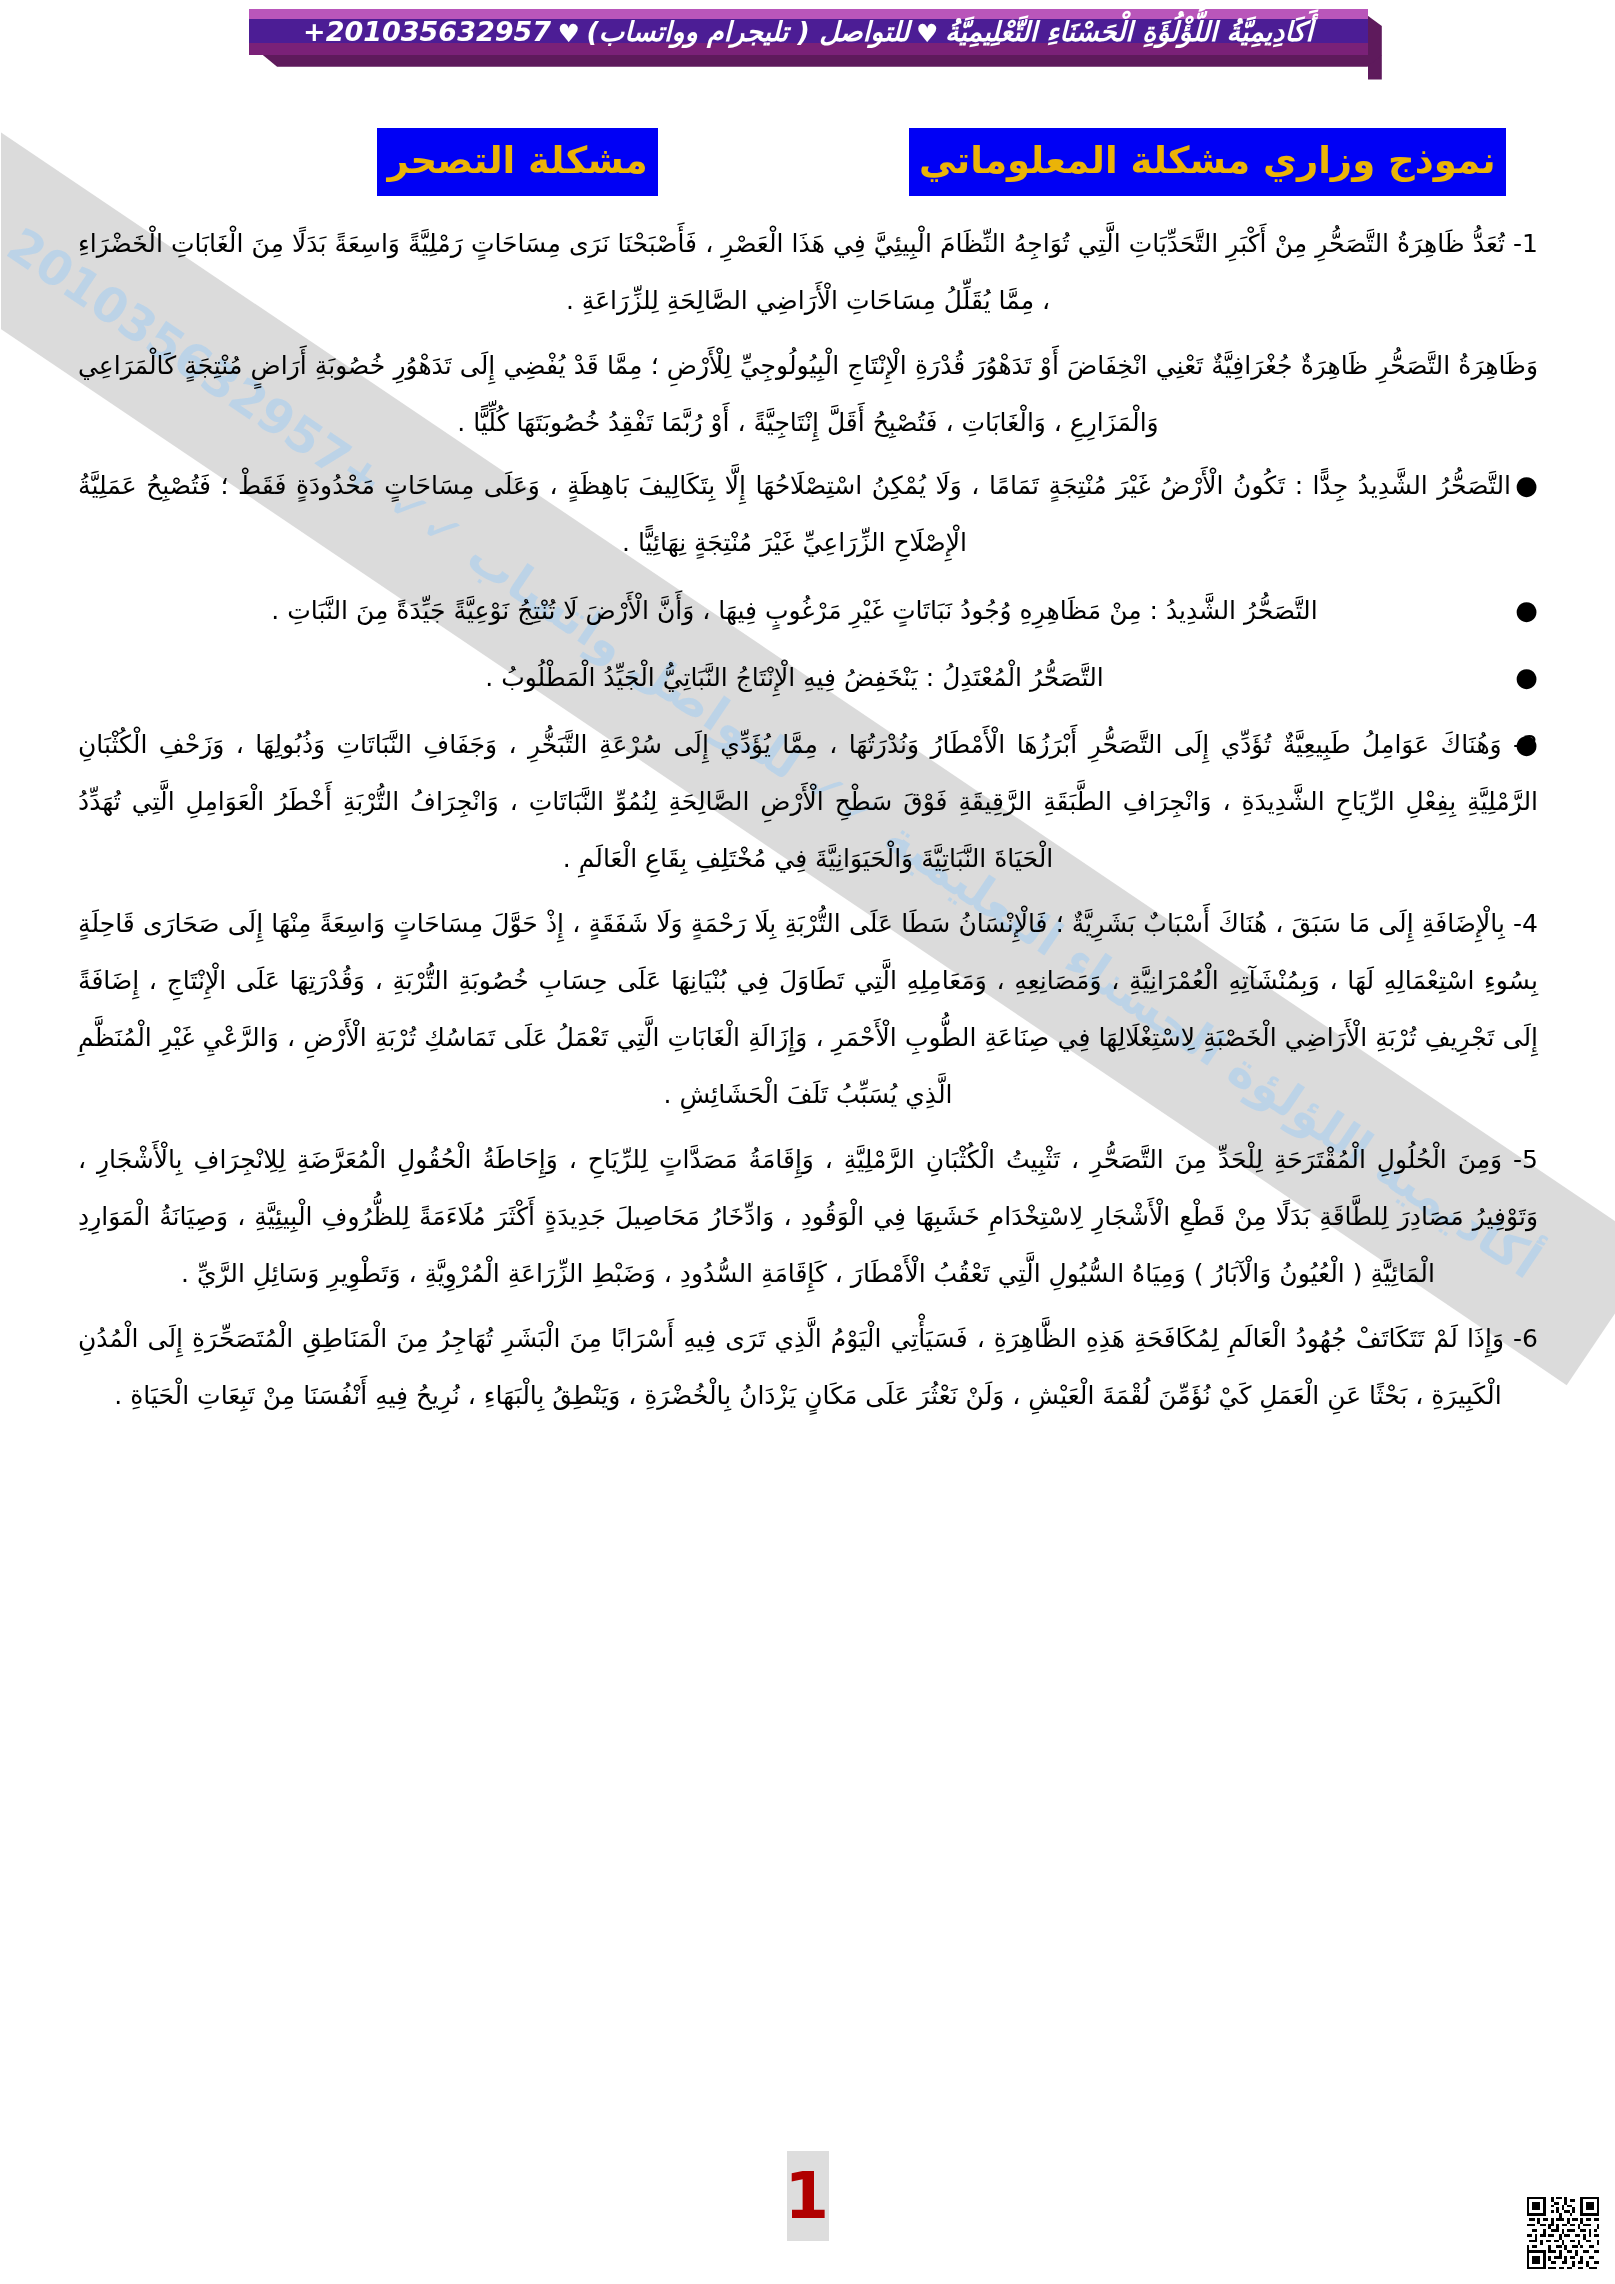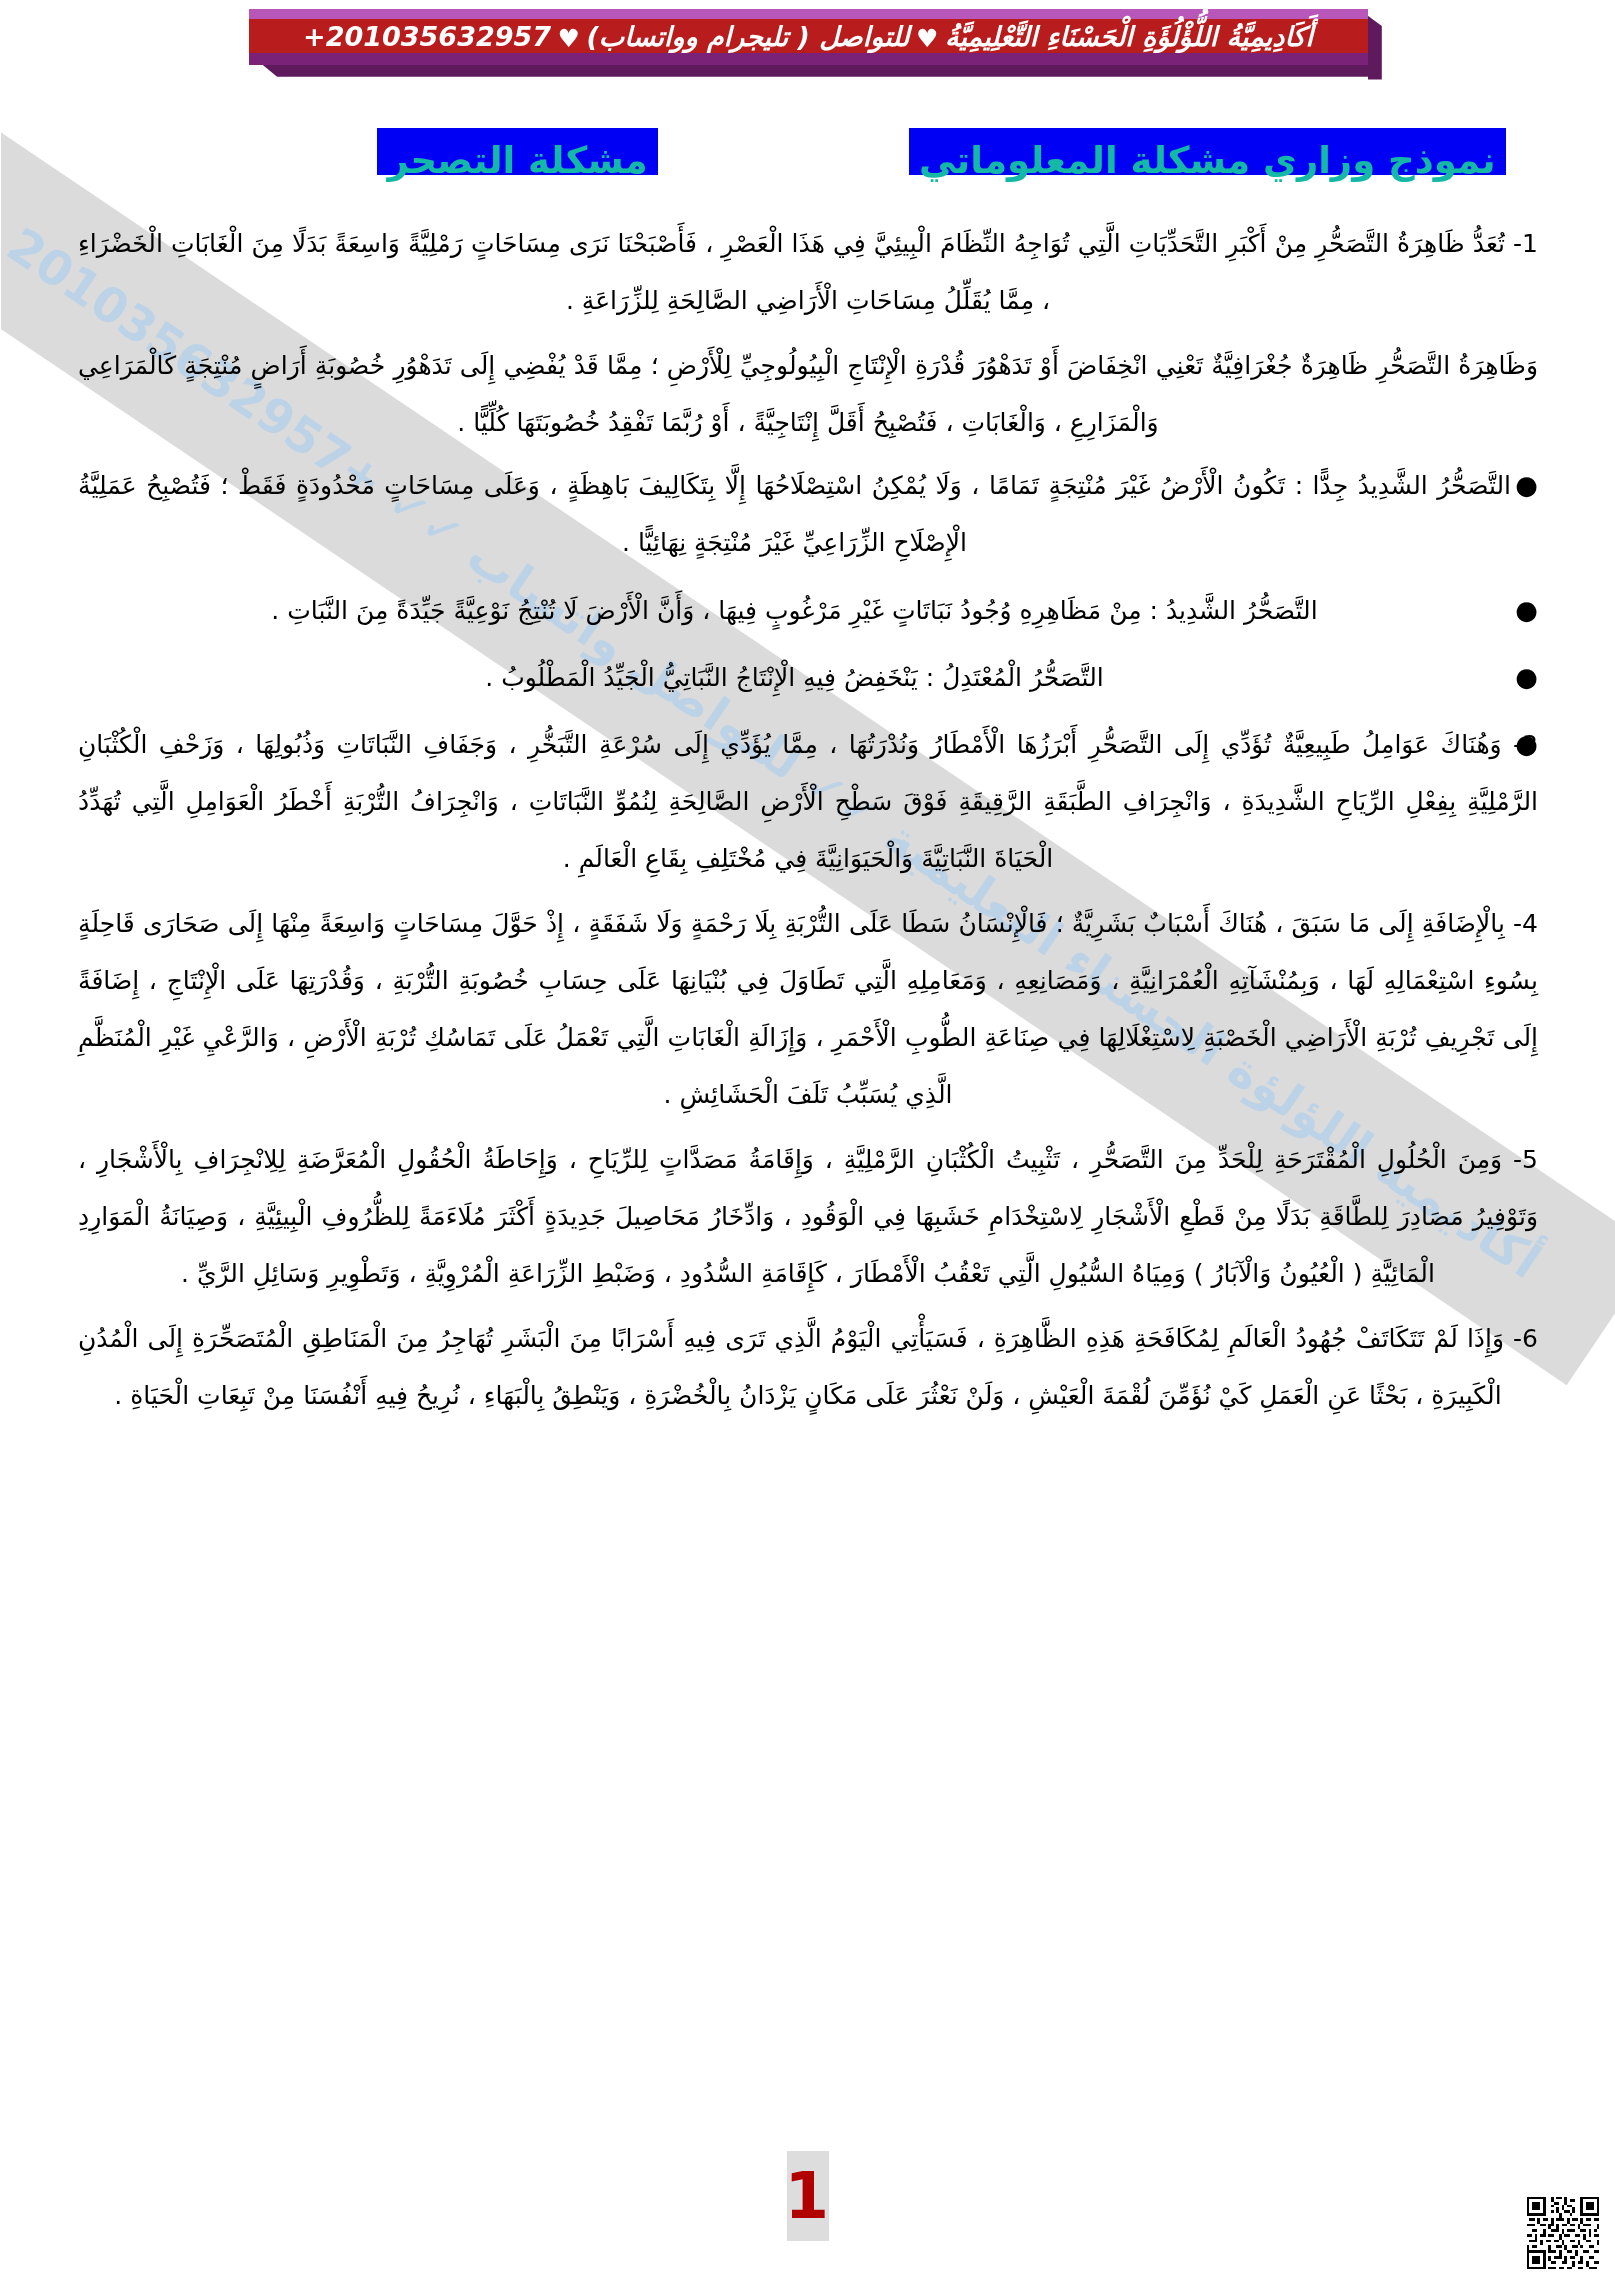--- a/index.html
+++ b/index.html
@@ -29,22 +29,22 @@
     top: 9px;
     left: 0;
     width: 100%;
     display: flex;
     justify-content: center;
   }
 
   .banner {
     position: relative;
     width: 1119px;
-    height: 56px;
-    background: #b91c1c;
+    height: 46px;
+    background: #4c1d95;
     box-sizing: border-box;
     display: flex;
     align-items: center;
     justify-content: center;
   }
 
   
   .banner::before {
     content: "";
     position: absolute;
@@ -108,26 +108,26 @@
     position: absolute;
     top: 128px;
     left: 0;
     width: 100%;
     height: 70px;
   }
 
   .title-box {
     position: absolute;
     background: #0000F5;
-    color: #14b8a6;
+    color: #eab308;
     font-family: "DejaVu Sans", "Liberation Sans", sans-serif;
     font-weight: bold;
     font-size: 37px;
     line-height: 65px;
-    height: 47px;
+    height: 68px;
     padding: 0 10.4px;
     box-sizing: border-box;
     white-space: nowrap;
     text-align: center;
     direction: rtl;
   }
 
   .title-main { right: 110px; }
   .title-sub  { left: 377px; }
 

